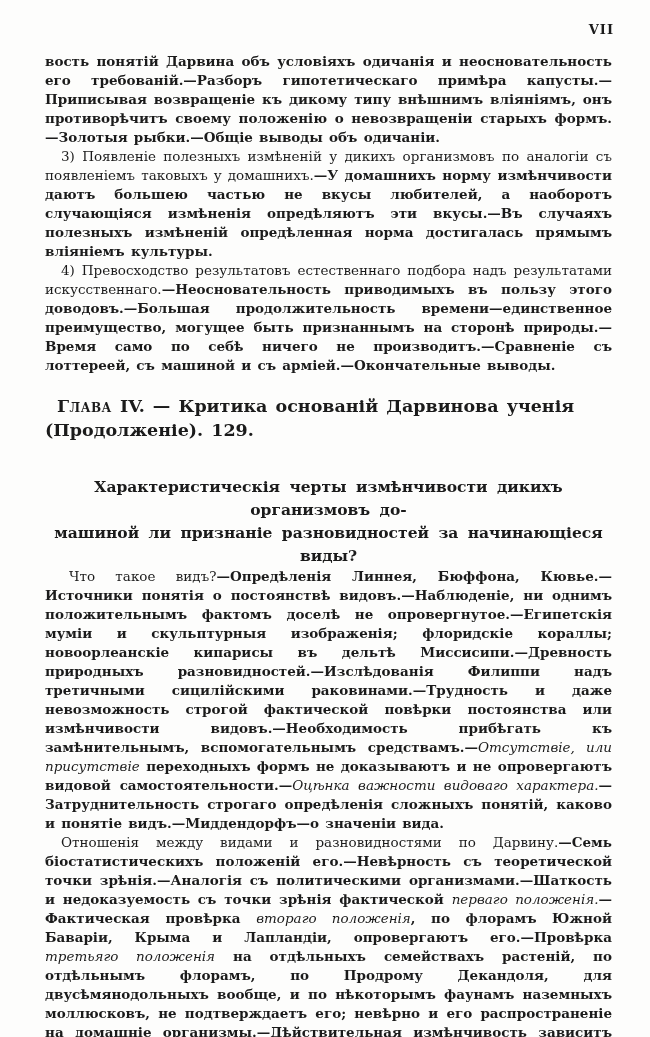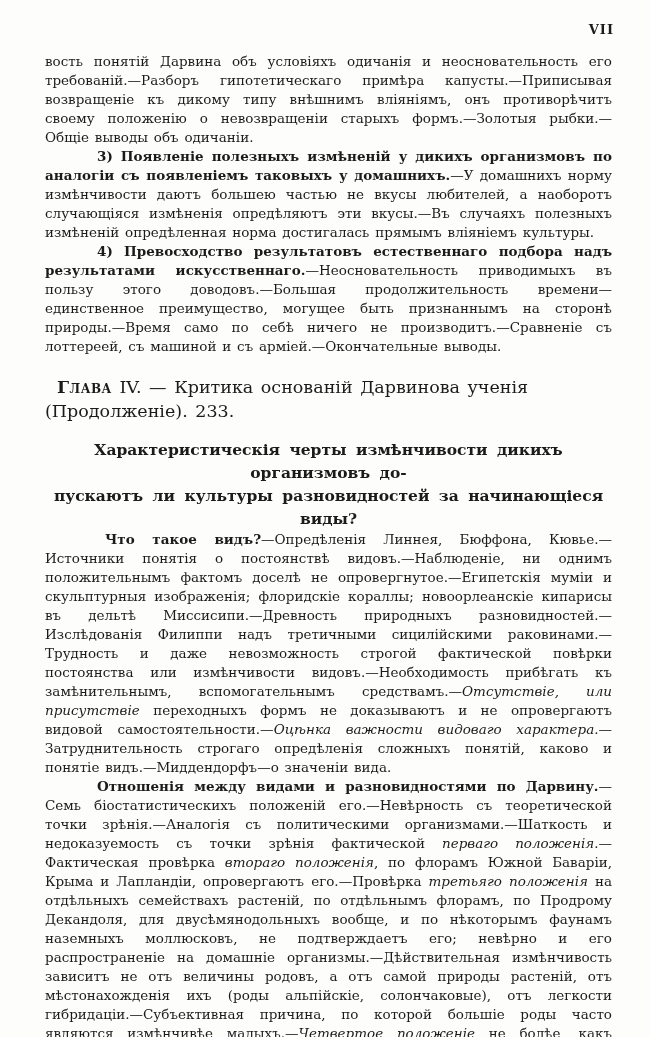--- a/index.html
+++ b/index.html
@@ -38,48 +38,48 @@
   p.body.indent-lg { text-indent: 24px; }
   .chapter {
     margin: 19px 0 0 0;
     font-size: 17.5px;
     font-weight: bold;
     line-height: 24px;
     text-align: left;
     word-spacing: 2px;
   }
   .subheading {
-    margin: 15px 0 0 0;
+    margin: 33px 0 0 0;
     font-size: 15.5px;
     font-weight: bold;
     line-height: 23px;
     text-align: center;
     word-spacing: 4px;
   }
   .p4-block { margin-top: 15px; }
-  .seg-n { font-weight: normal; font-style: normal; }
-  .seg-b { font-weight: bold; margin-left: 36px; }
+  .seg-n { font-weight: bold; font-style: normal; }
+  .seg-b { font-weight: normal; }
   .seg-i { font-style: italic; margin-top: 36px; }
   .seg-sc { font-variant: small-caps; letter-spacing: 0.5px; margin-left: 12px; }
 </style>
 </head>
 <body>
 
 <div class="page">
   <div class="folio">VII</div>
 
   <p class="body"><span class="seg-n">вость понятій Дарвина объ условіяхъ одичанія и неосновательность его требованій.—Разборъ гипотетическаго примѣра капусты.—Приписывая возвращеніе къ дикому типу внѣшнимъ вліяніямъ, онъ противорѣчитъ своему положенію о невозвращеніи старыхъ формъ.—Золотыя рыбки.—Общіе выводы объ одичаніи.</span></p>
 
   <p class="body indent"><span class="seg-b">3) Появленіе полезныхъ измѣненій у дикихъ организмовъ по аналогіи съ появленіемъ таковыхъ у домашнихъ.</span><span class="seg-n">—У домашнихъ норму измѣнчивости даютъ большею частью не вкусы любителей, а наоборотъ случающіяся измѣненія опредѣляютъ эти вкусы.—Въ случаяхъ полезныхъ измѣненій опредѣленная норма достигалась прямымъ вліяніемъ культуры.</span></p>
 
   <p class="body indent"><span class="seg-b">4) Превосходство результатовъ естественнаго подбора надъ результатами искусственнаго.</span><span class="seg-n">—Неосновательность приводимыхъ въ пользу этого доводовъ.—Большая продолжительность времени—единственное преимущество, могущее быть признаннымъ на сторонѣ природы.—Время само по себѣ ничего не производитъ.—Сравненіе съ лоттереей, съ машиной и съ арміей.—Окончательные выводы.</span></p>
 
-  <h2 class="chapter"><span class="seg-sc">Глава</span><span class="seg-n"> IV. — Критика основаній Дарвинова ученія (Продолженіе). 233.</span></h2>
+  <h2 class="chapter"><span class="seg-sc">Глава</span><span class="seg-n"> IV. — Критика основаній Дарвинова ученія (Продолженіе). 129.</span></h2>
 
   <div class="subheading">
     <div>Характеристическія черты измѣнчивости дикихъ организмовъ до-</div>
-    <div>пускаютъ ли культуры разновидностей за начинающіеся виды?</div>
+    <div>машиной ли признаніе разновидностей за начинающіеся виды?</div>
   </div>
 
   <p class="body indent-lg p4-block"><span class="seg-b">Что такое видъ?</span><span class="seg-n">—Опредѣленія Линнея, Бюффона, Кювье.—Источники понятія о постоянствѣ видовъ.—Наблюденіе, ни однимъ положительнымъ фактомъ доселѣ не опровергнутое.—Египетскія муміи и скульптурныя изображенія; флоридскіе кораллы; новоорлеанскіе кипарисы въ дельтѣ Миссисипи.—Древность природныхъ разновидностей.—Изслѣдованія Филиппи надъ третичными сицилійскими раковинами.—Трудность и даже невозможность строгой фактической повѣрки постоянства или измѣнчивости видовъ.—Необходимость прибѣгать къ замѣнительнымъ, вспомогательнымъ средствамъ.—</span><span class="seg-i">Отсутствіе, или присутствіе</span><span class="seg-n"> переходныхъ формъ не доказываютъ и не опровергаютъ видовой самостоятельности.—</span><span class="seg-i">Оцѣнка важности видоваго характера.</span><span class="seg-n">—Затруднительность строгаго опредѣленія сложныхъ понятій, каково и понятіе видъ.—Миддендорфъ—о значеніи вида.</span></p>
 
   <p class="body indent"><span class="seg-b">Отношенія между видами и разновидностями по Дарвину.</span><span class="seg-n">—Семь біостатистическихъ положеній его.—Невѣрность съ теоретической точки зрѣнія.—Аналогія съ политическими организмами.—Шаткость и недоказуемость съ точки зрѣнія фактической </span><span class="seg-i">перваго положенія.</span><span class="seg-n">—Фактическая провѣрка </span><span class="seg-i">втораго положенія</span><span class="seg-n">, по флорамъ Южной Баваріи, Крыма и Лапландіи, опровергаютъ его.—Провѣрка </span><span class="seg-i">третьяго положенія</span><span class="seg-n"> на отдѣльныхъ семействахъ растеній, по отдѣльнымъ флорамъ, по Продрому Декандоля, для двусѣмянодольныхъ вообще, и по нѣкоторымъ фаунамъ наземныхъ моллюсковъ, не подтверждаетъ его; невѣрно и его распространеніе на домашніе организмы.—Дѣйствительная измѣнчивость зависитъ не отъ величины родовъ, а отъ самой природы растеній, отъ мѣстонахожденія ихъ (роды альпійскіе, солончаковые), отъ легкости гибридаціи.—Субъективная причина, по которой большіе роды часто являются измѣнчивѣе малыхъ.—</span><span class="seg-i">Четвертое положеніе</span><span class="seg-n"> не болѣе, какъ ничего не доказывающій трюизмъ.—</span></p>
 </div>
 
 </body></html>

